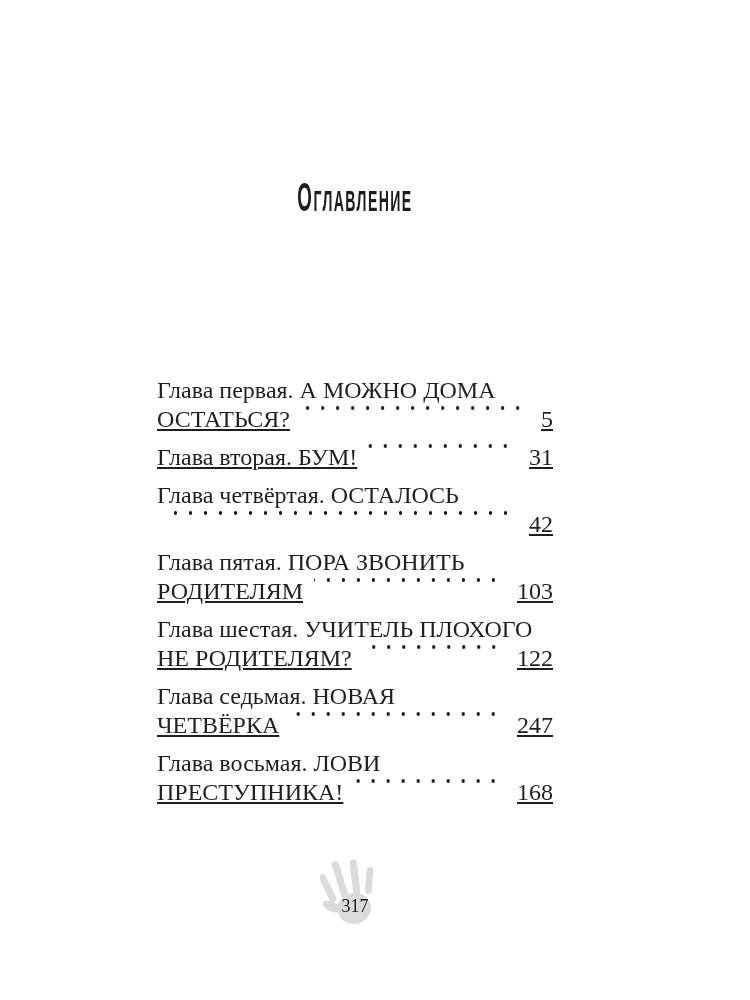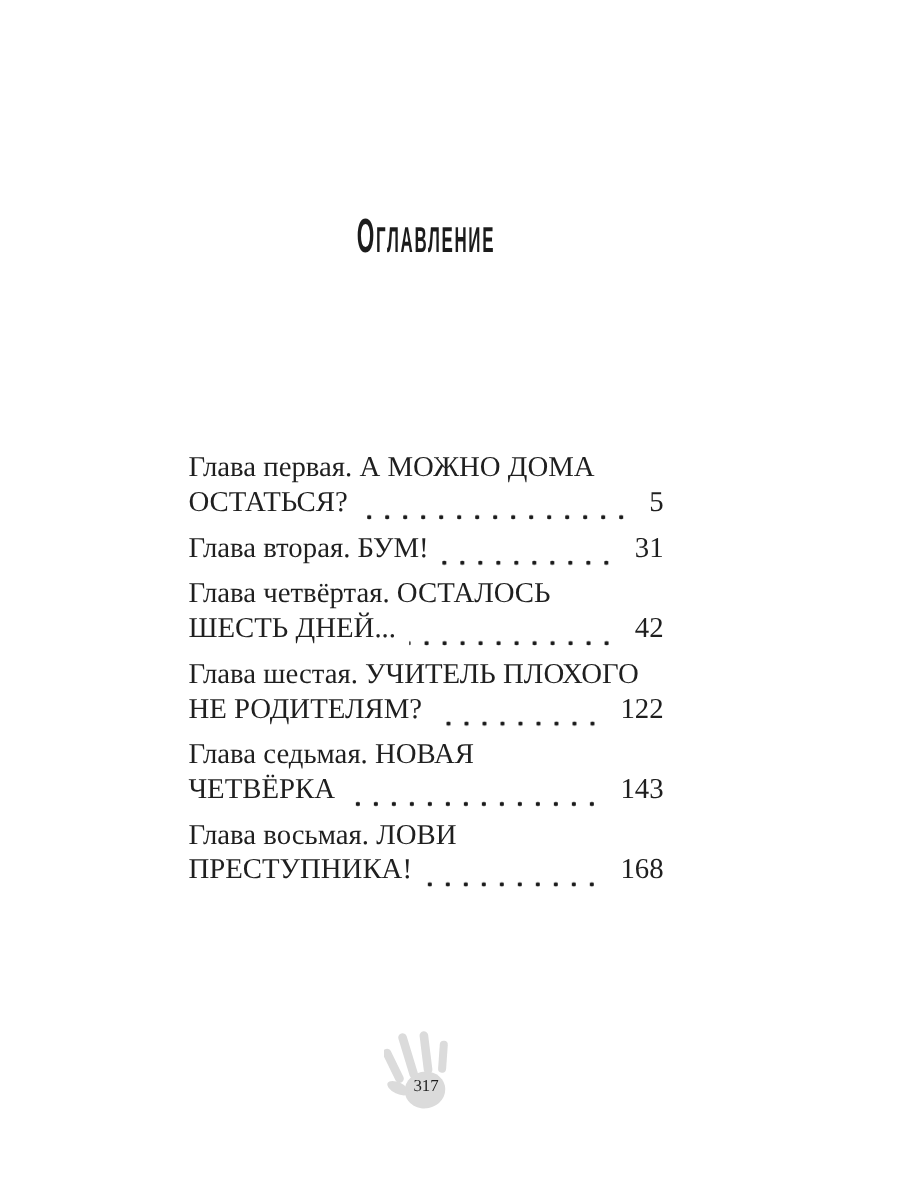--- a/index.html
+++ b/index.html
@@ -47,22 +47,23 @@
     left: 157px;
     width: 396px;
     font-size: 24px;
     line-height: 29px;
   }
   .toc-entry { margin-bottom: 9px; }
   .toc-entry:last-child { margin-bottom: 0; }
   .entry-line1 { white-space: nowrap; font-family: Liberation Serif, serif; }
   .entry-line2 {
     display: flex;
-    align-items: flex-end;
+    align-items: flex-start;
     white-space: nowrap;
+    text-decoration: underline;
   }
   .entry-text { flex: 0 0 auto; }
   .leader {
     flex: 1 1 auto;
     height: 6px;
     margin-left: 11px;
     margin-right: 16px;
     background-image: radial-gradient(circle, #1b1b1b 1.6px, rgba(0,0,0,0) 2px);
     background-size: 15px 6px;
     background-repeat: repeat-x;
@@ -87,21 +88,21 @@
     width: 64px;
     height: 74px;
     opacity: 0.92;
   }
   .folio {
     position: absolute;
     top: 44px;
     left: 0;
     width: 100%;
     text-align: center;
-    font-size: 14px;
+    font-size: 18px;
     line-height: 24px;
     color: #1d1d1d;
   }
 </style>
 </head>
 <body>
 
 <div class="page">
 
   <div class="toc-title">Оглавление</div>
@@ -122,42 +123,49 @@
         <span class="entry-text">Глава вторая. БУМ!</span>
         <span class="leader"></span>
         <span class="page-ref">31</span>
       </div>
     </div>
 
 
     <div class="toc-entry">
       <div class="entry-line1">Глава четвёртая. ОСТАЛОСЬ</div>
       <div class="entry-line2">
-        <span class="entry-text">ШЕСТЬ ДНЕЙ...</span>
         <span class="leader"></span>
         <span class="page-ref">42</span>
       </div>
     </div>
 
+    <div class="toc-entry">
+      <div class="entry-line1">Глава пятая. ПОРА ЗВОНИТЬ</div>
+      <div class="entry-line2">
+        <span class="entry-text">РОДИТЕЛЯМ</span>
+        <span class="leader"></span>
+        <span class="page-ref">103</span>
+      </div>
+    </div>
 
     <div class="toc-entry">
       <div class="entry-line1">Глава шестая. УЧИТЕЛЬ ПЛОХОГО</div>
       <div class="entry-line2">
         <span class="entry-text">НЕ РОДИТЕЛЯМ?</span>
         <span class="leader"></span>
         <span class="page-ref">122</span>
       </div>
     </div>
 
     <div class="toc-entry">
       <div class="entry-line1">Глава седьмая. НОВАЯ</div>
       <div class="entry-line2">
         <span class="entry-text">ЧЕТВЁРКА</span>
         <span class="leader"></span>
-        <span class="page-ref">143</span>
+        <span class="page-ref">247</span>
       </div>
     </div>
 
     <div class="toc-entry">
       <div class="entry-line1">Глава восьмая. ЛОВИ</div>
       <div class="entry-line2">
         <span class="entry-text">ПРЕСТУПНИКА!</span>
         <span class="leader"></span>
         <span class="page-ref">168</span>
       </div>

